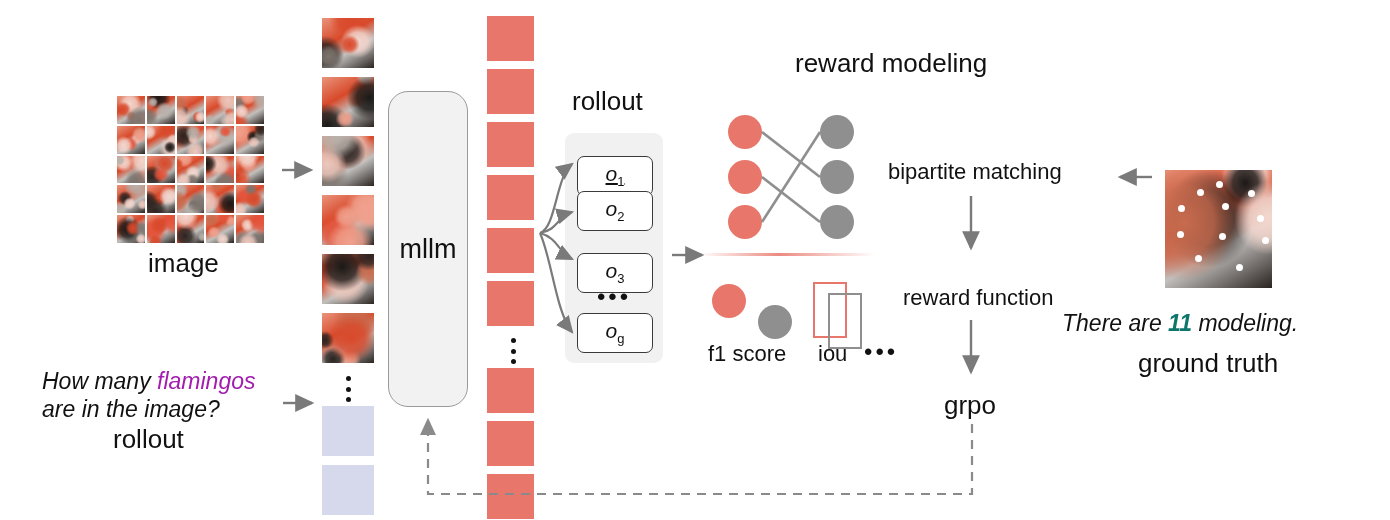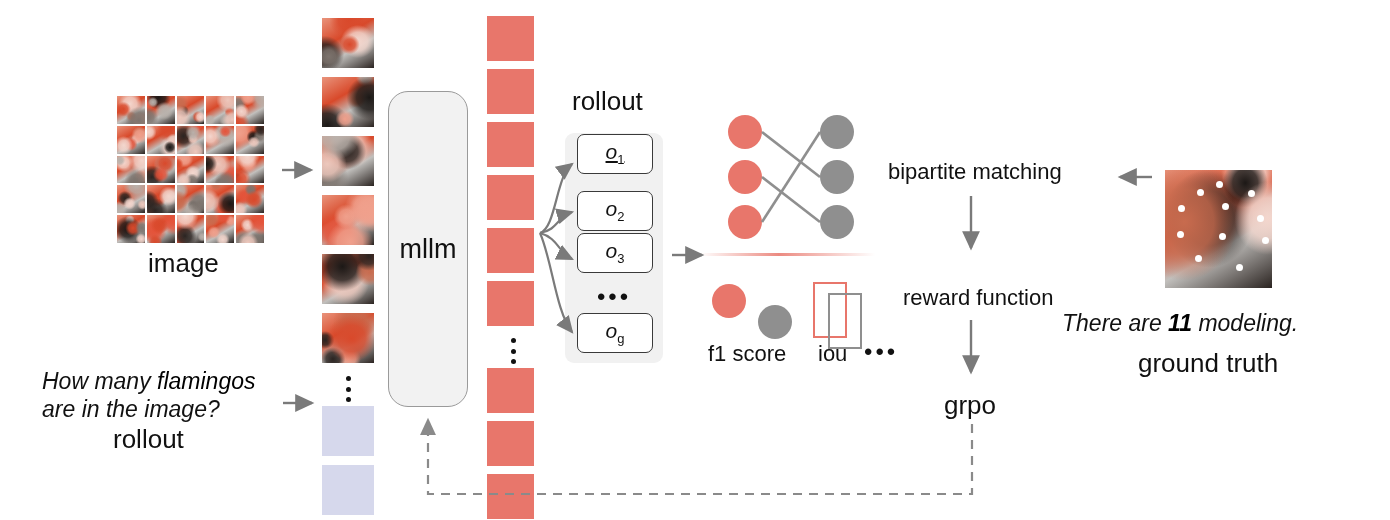--- a/index.html
+++ b/index.html
@@ -3,22 +3,22 @@
 <meta charset="utf-8">
 <style>
   html,body{margin:0;padding:0;background:#fff;}
   body{width:1390px;height:520px;position:relative;overflow:hidden;
        font-family:"Liberation Sans",sans-serif;color:#111;}
   .stage{position:absolute;left:0;top:0;width:1390px;height:520px;}
   .abs{position:absolute;}
   .lbl{font-size:26px;color:#111;white-space:nowrap;}
   .lbl-sm{font-size:22px;color:#111;white-space:nowrap;}
   .ital{font-style:italic;font-size:23px;white-space:nowrap;}
-  .accent{color:#000000;margin-top:17px;}
-  .accent-b{color:#000000;font-weight:bold;font-style:italic;}
+  .accent{color:#a21caf;margin-top:17px;}
+  .accent-b{color:#0f766e;font-weight:bold;font-style:italic;}
 
   
   #image-grid{left:117px;top:96px;width:147px;height:147px;
     display:grid;grid-template-columns:repeat(5,1fr);grid-template-rows:repeat(5,1fr);
     gap:2px;background:#fff;}
   .patch{background-size:500% 500%;background-repeat:no-repeat;}
 
   
   #patch-column{left:322px;top:18px;width:52px;}
   .pcell{width:52px;height:50px;margin-bottom:9px;background-size:200% 200%;}
@@ -157,35 +157,36 @@
         <i></i>
       </div>
       <div class="tok"></div>
       <div class="tok"></div>
       <div class="tok"></div>
     </div>
 
   <div id="rollout-title" class="abs lbl">rollout</div>
   <div id="rollout-panel" class="abs"></div>
   <div id="rollout-boxes">
-      <div class="obox" style="top: 134px; text-decoration: underline;">
+      <div class="obox" style="top: 156px; text-decoration: underline;">
         <span class="ovar"><span>o</span><sub>1</sub></span>
       </div>
       <div class="obox" style="top: 191px;">
         <span class="ovar"><span>o</span><sub>2</sub></span>
       </div>
-      <div class="obox" style="top: 233px;">
+      <div class="obox" style="top: 253px;">
         <span class="ovar"><span>o</span><sub>3</sub></span>
       </div>
       <div class="obox" style="top: 313px;">
         <span class="ovar"><span>o</span><sub>g</sub></span>
       </div>
     </div>
   <div id="rollout-ellipsis" class="abs">•••</div>
 
+  <div id="reward-title" class="abs lbl">reward modeling</div>
   <div id="bipartite-nodes">
       <div class="node red abs" style="left: 728px; top: 115px;"></div>
       <div class="node red abs" style="left: 728px; top: 160px;"></div>
       <div class="node red abs" style="left: 728px; top: 205px;"></div>
       <div class="node gray abs" style="left: 820px; top: 115px;"></div>
       <div class="node gray abs" style="left: 820px; top: 160px;"></div>
       <div class="node gray abs" style="left: 820px; top: 205px;"></div>
     </div>
   <div id="sep-line" class="abs"></div>
 

